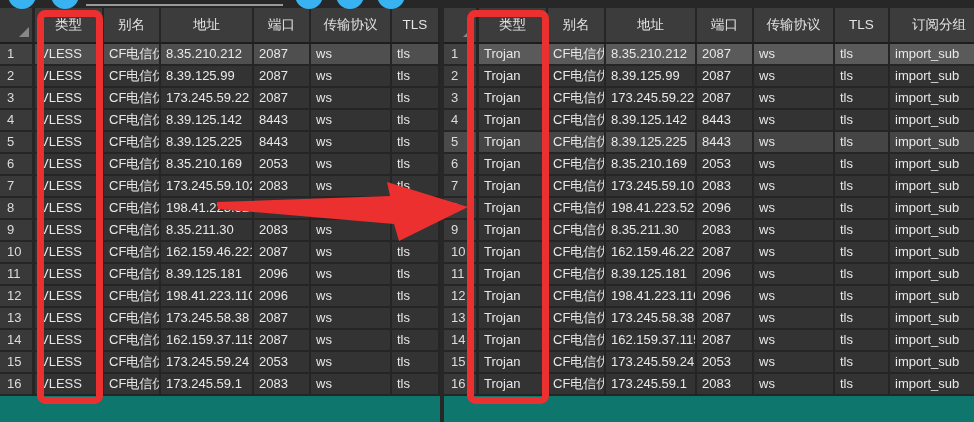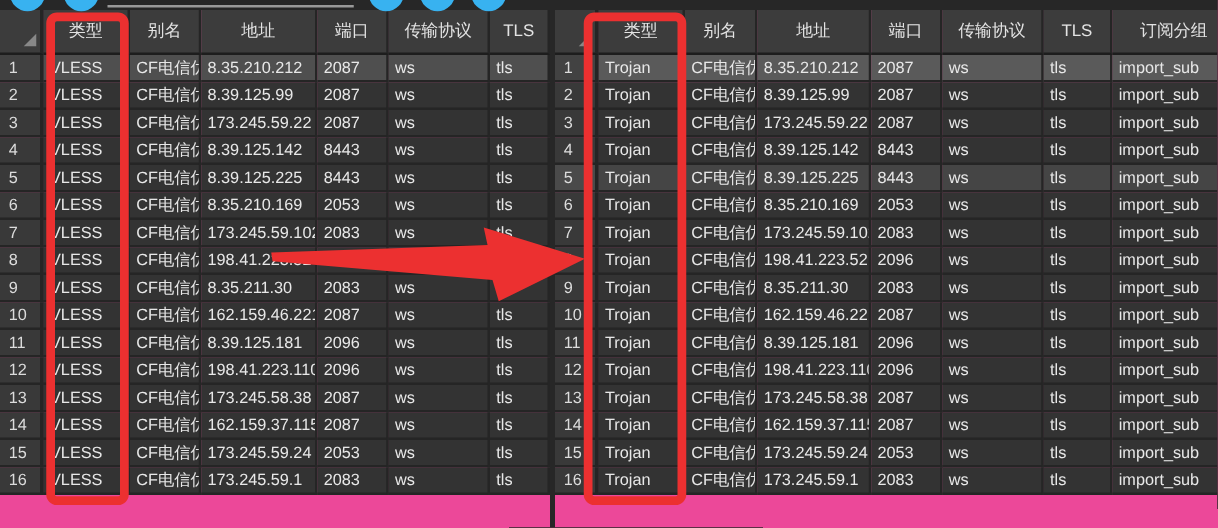--- a/index.html
+++ b/index.html
@@ -1,18 +1,18 @@
 <!DOCTYPE html>
 <html><head>
 <meta charset="utf-8">
 <style>
   html,body{margin:0;padding:0;background:#272727;}
   .stage{position:relative;width:974px;height:422px;background:#272727;overflow:hidden;
          font-family:"Liberation Sans",sans-serif;}
-  .tablewrap{position:absolute;top:8px;bottom:0;background:#ec4899;overflow:hidden;}
+  .tablewrap{position:absolute;top:8px;bottom:0;background:#0f766e;overflow:hidden;}
   .tablewrap.left{left:0;width:440px;}
   .tablewrap.right{left:444px;width:530px;}
   .trow{display:flex;}
   .cell{box-sizing:border-box;flex:0 0 auto;height:22px;line-height:20px;
         border-right:2px solid #252525;border-bottom:2px solid #252525;
         background:#333333;color:#e8e8e8;font-size:13px;padding:0 0 0 5px;
         white-space:nowrap;overflow:hidden;}
   .gut{background:#393939;border-right:3px solid #252525;padding-left:7px;color:#dcdcdc;}
   .th{height:36px;line-height:34px;background:#3c3c3c;text-align:center;padding:0;
       font-size:13.5px;color:#e3e3e3;border-bottom:2px solid #1d1d1d;position:relative;}

